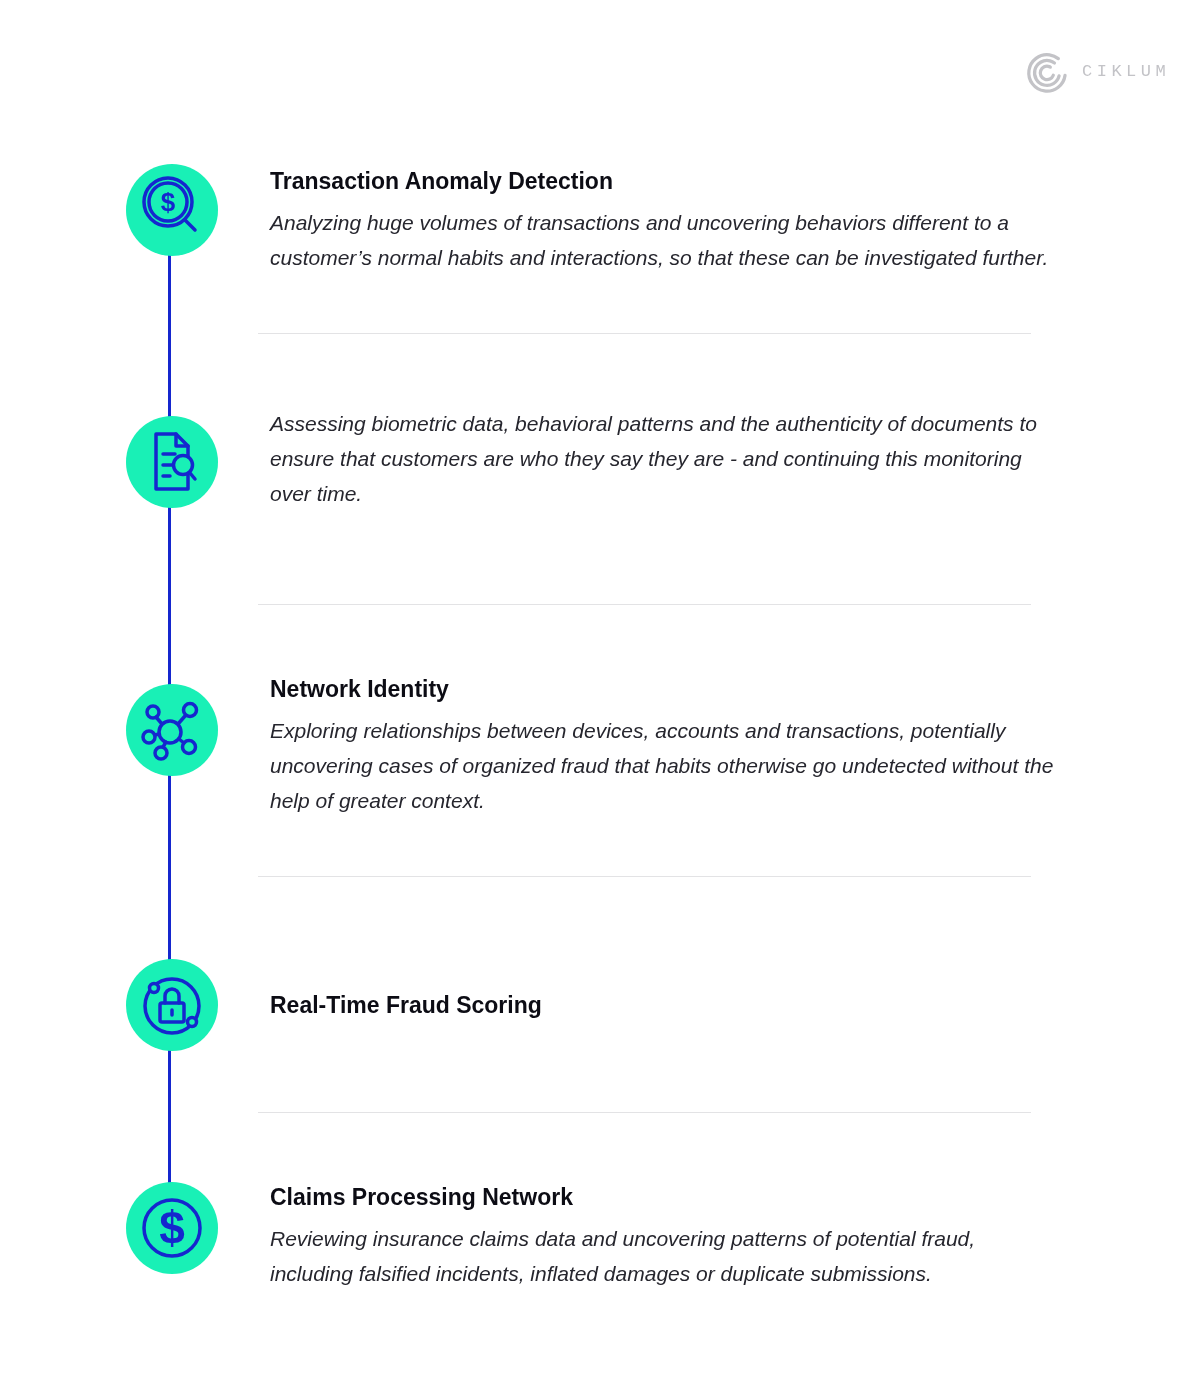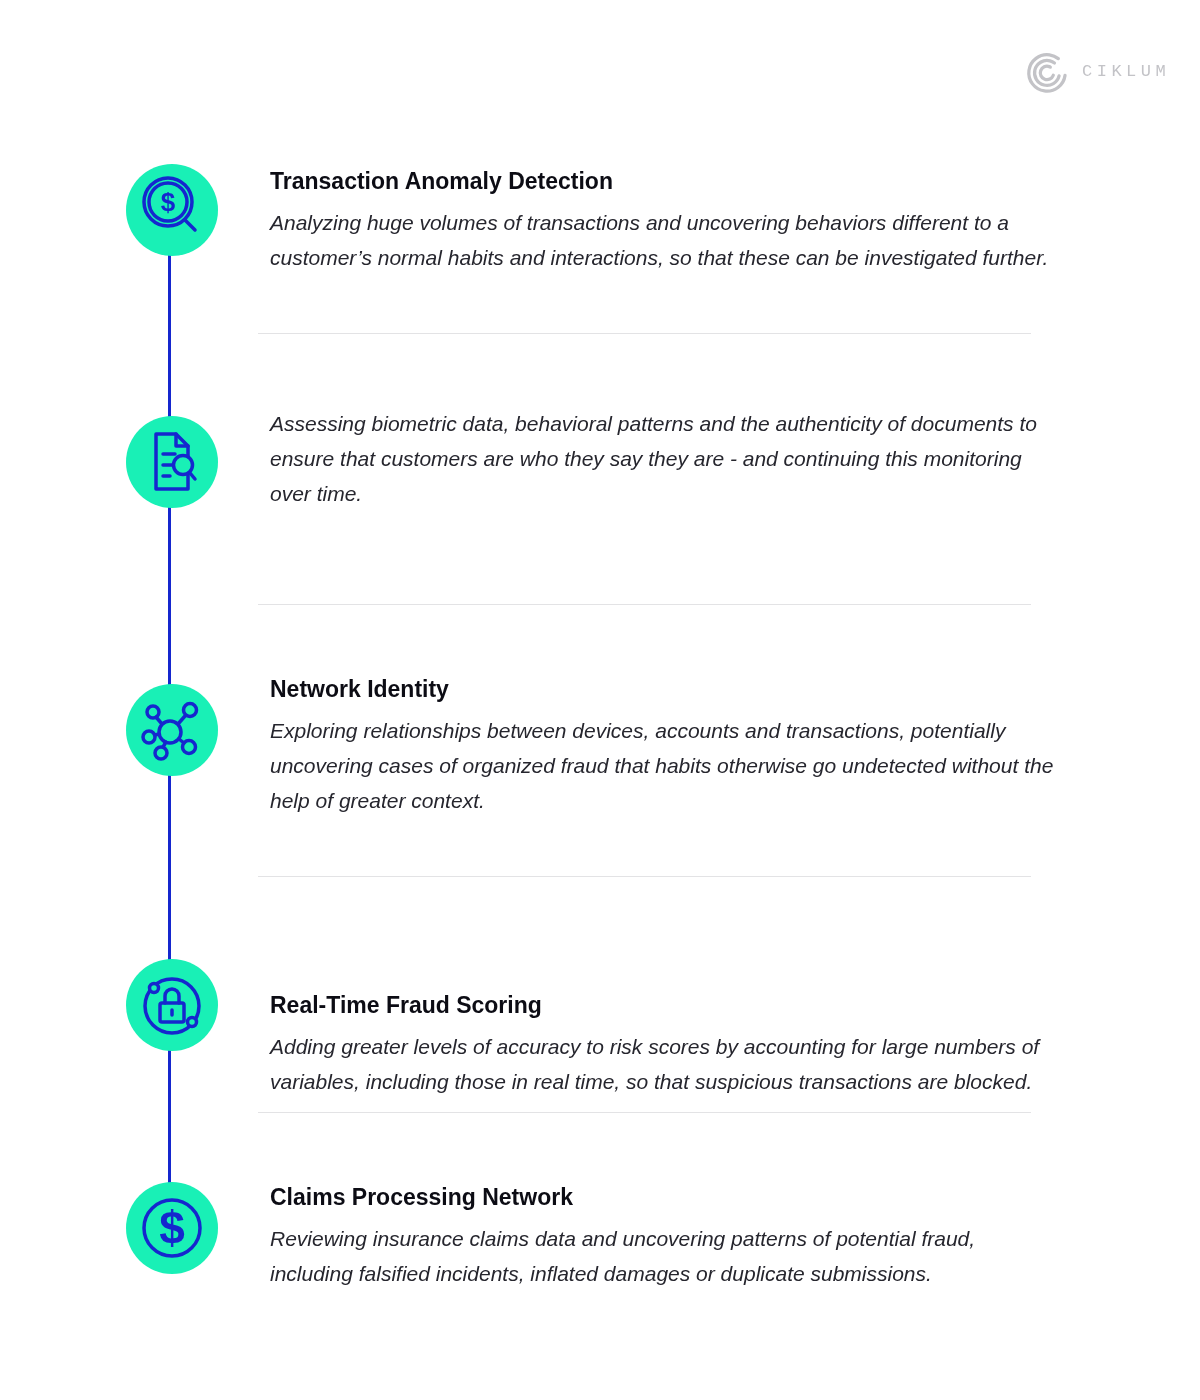--- a/index.html
+++ b/index.html
@@ -115,21 +115,20 @@
       <circle class="st" cx="45" cy="46" r="27"></circle>
       <circle class="mask" cx="27" cy="28" r="4.5"></circle>
       <circle class="mask" cx="65" cy="62" r="4.5"></circle>
       <path class="st" d="M38 43 v-7 a7 7 0 0 1 14 0 v7"></path>
       <rect class="st" x="33" y="43" width="24" height="19" rx="2"></rect>
       <line class="st" x1="45" y1="50" x2="45" y2="55"></line>
     </svg>
   </div>
   <div class="content content-4">
     <h2>Real-Time Fraud Scoring</h2>
-    <p>Adding greater levels of accuracy to risk scores by accounting for large numbers of variables, including those in real time, so that suspicious transactions are blocked.</p>
   </div>
   <div class="divider divider-4"></div>
 
   <div class="node node-5">
     <svg viewBox="0 0 90 90">
       <circle class="st" cx="45" cy="45" r="28" stroke-width="4.5"></circle>
       <text class="glyph" x="45" y="61" font-size="46" text-anchor="middle">$</text>
     </svg>
   </div>
   <div class="content content-5">

